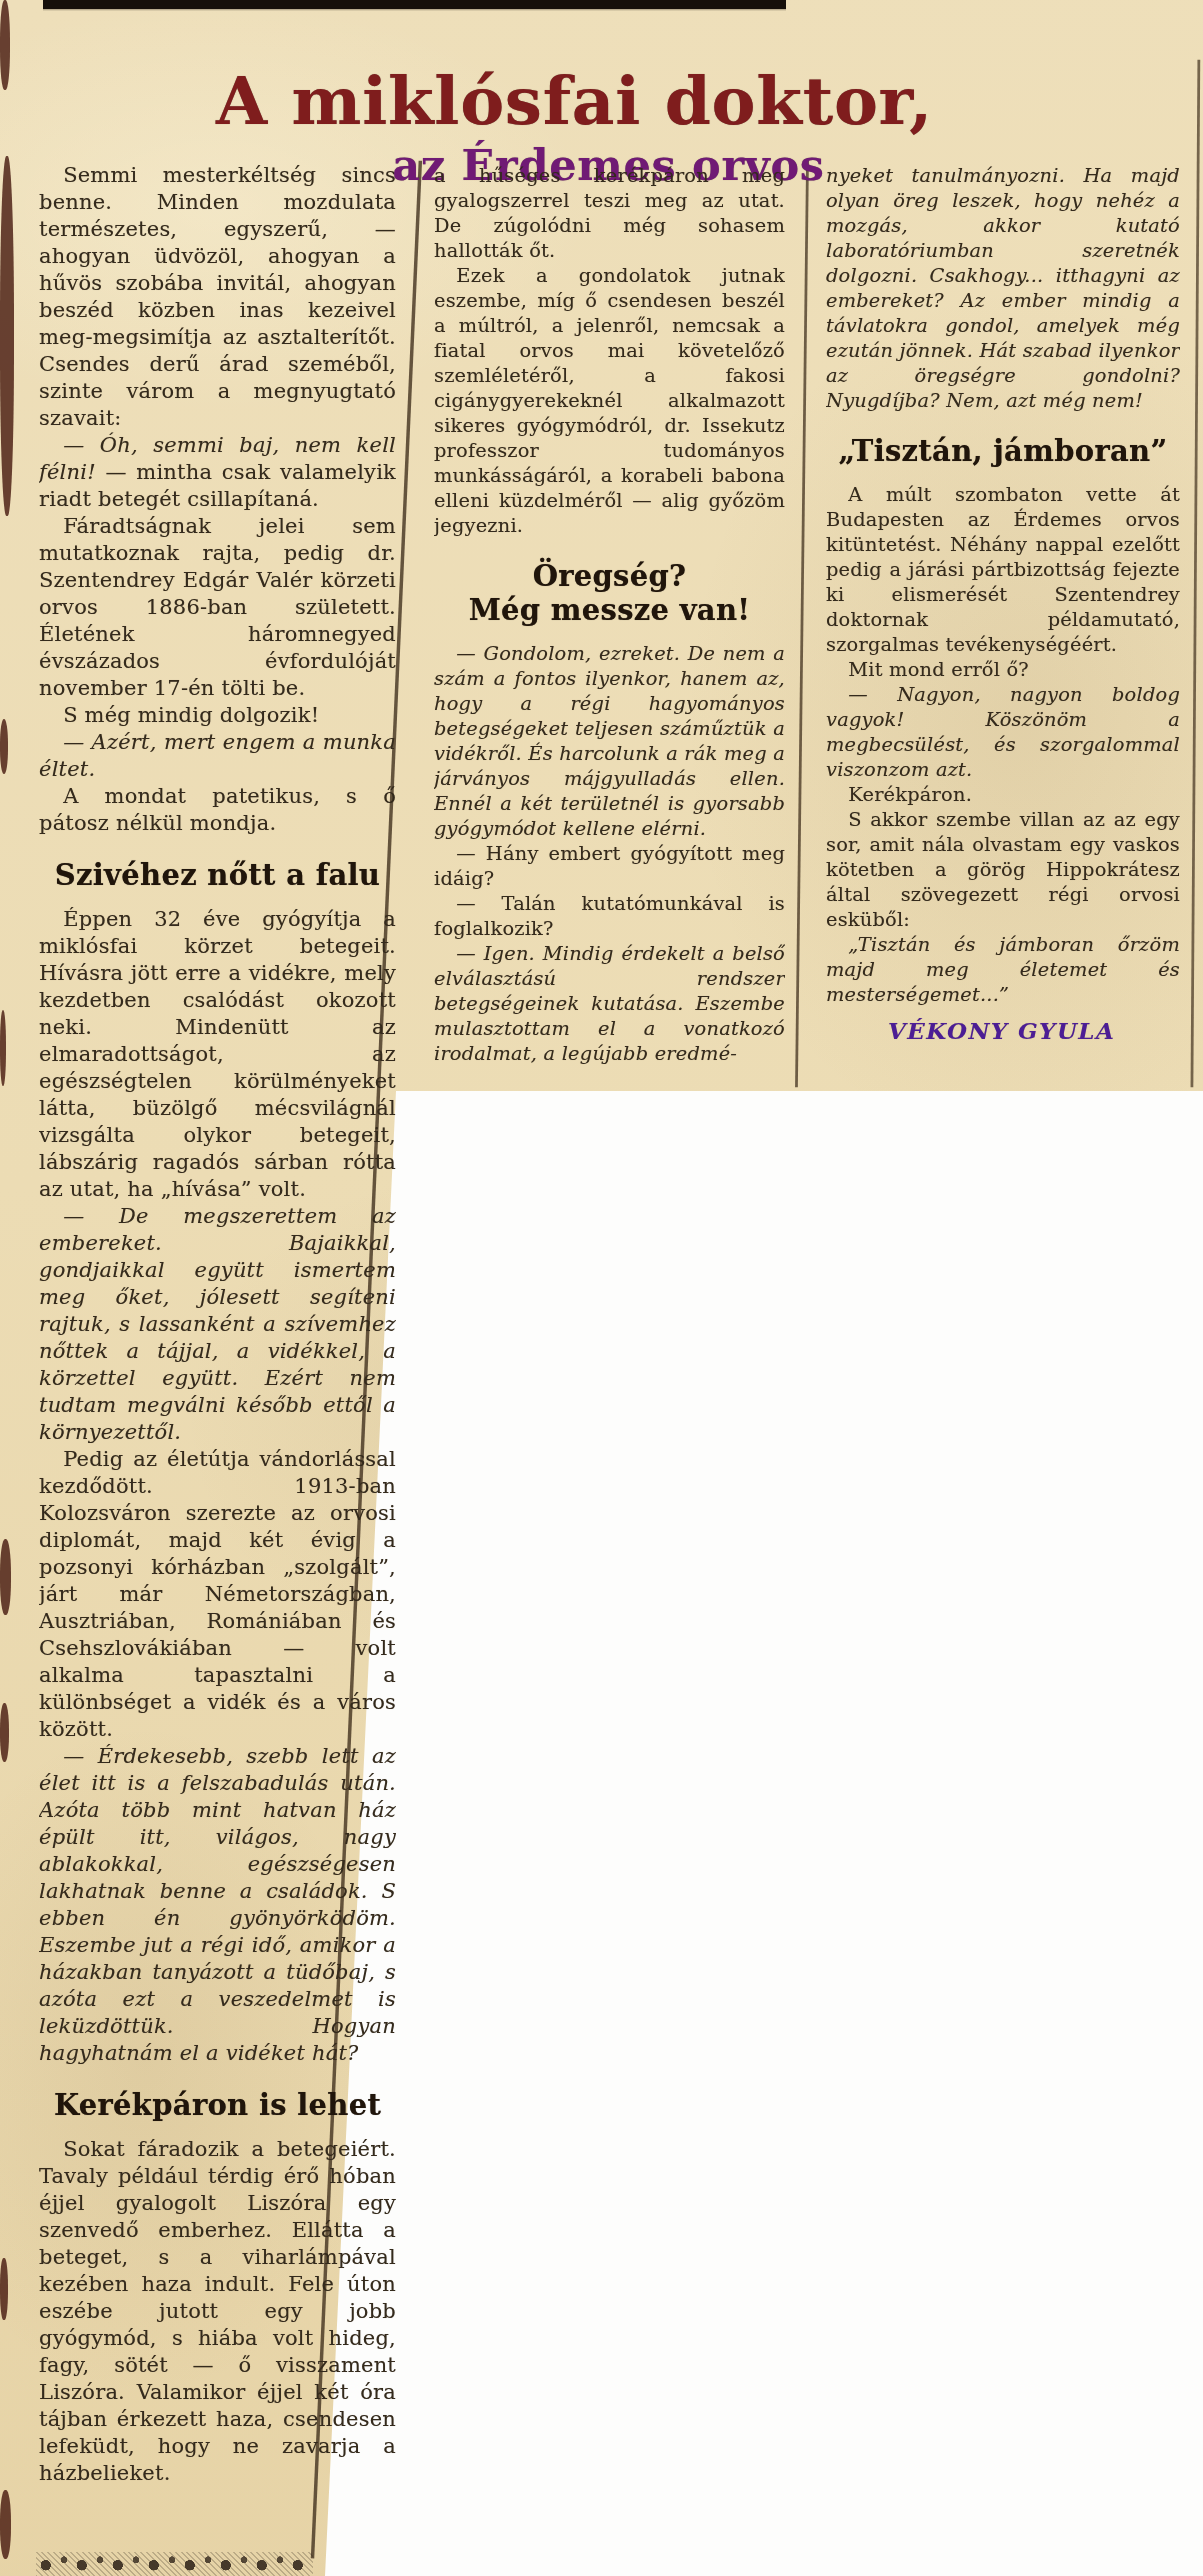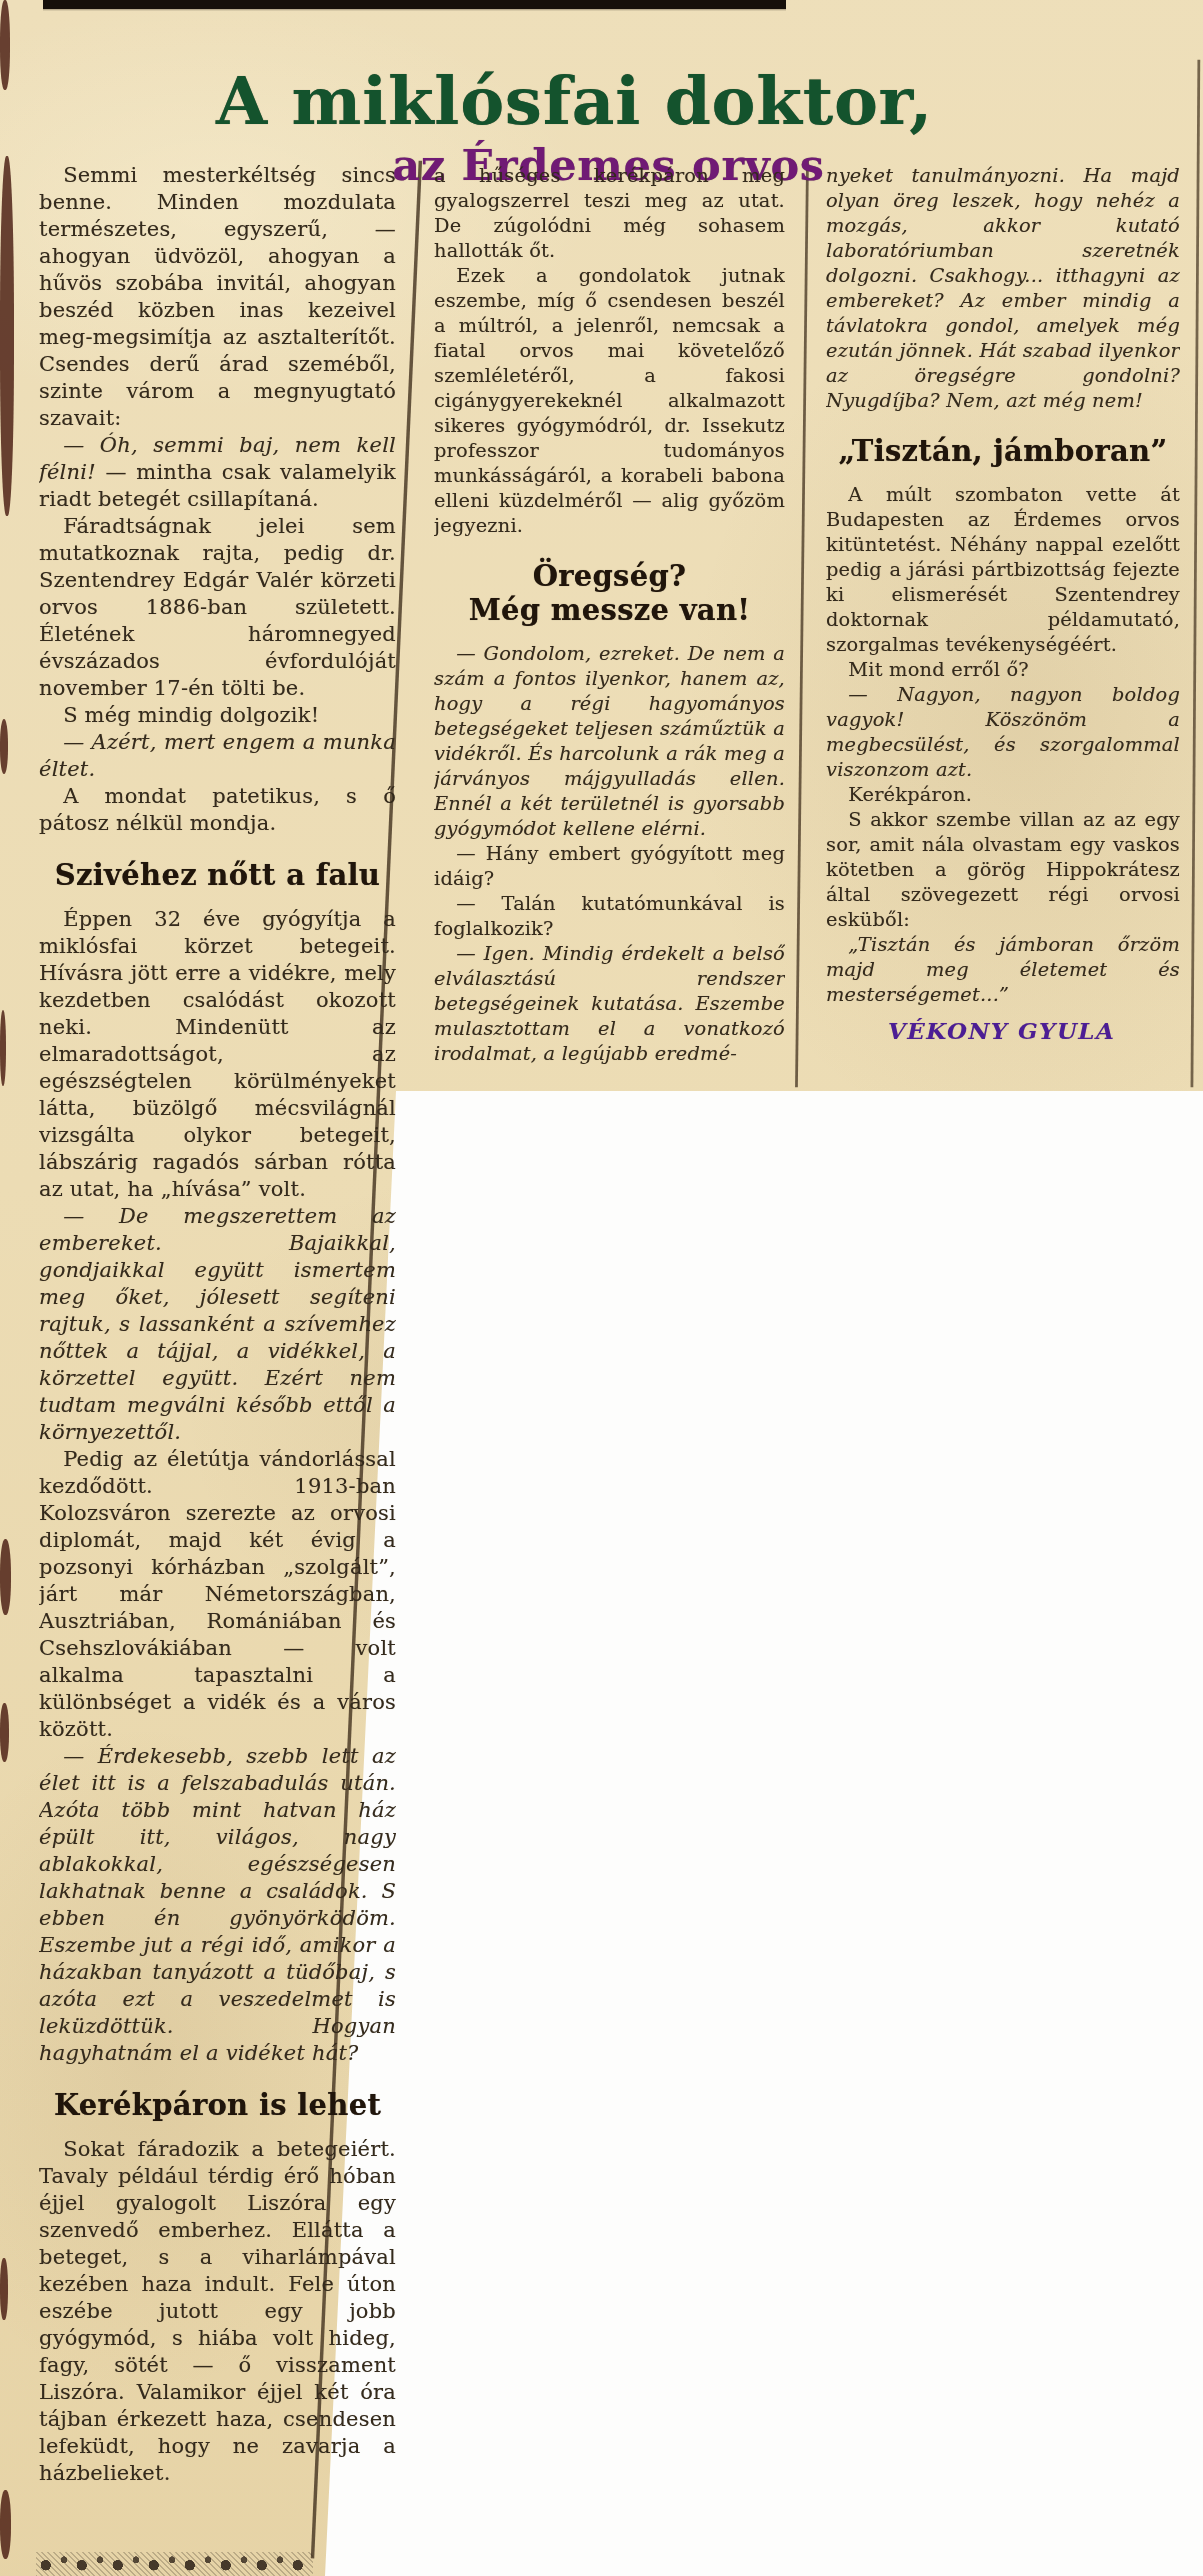--- a/index.html
+++ b/index.html
@@ -21,21 +21,21 @@
       linear-gradient(177deg,#eedfba 0%,#ecdcb4 45%,#e6d3a6 100%);
     clip-path:polygon(0 0,1203px 0,1203px 1091px,396px 1091px,325px 2576px,0 2576px);
   }
   .top-bar{
     position:absolute;left:43px;top:0;width:743px;height:9px;background:var(--top-bar);
     box-shadow:0 1.4px 0 rgba(22,16,11,.25);
   }
   .rules-svg{position:absolute;inset:0;pointer-events:none;}
   .title{
     position:absolute;top:18px;left:187px;width:775px;text-align:center;
-    font-size:66px;font-weight:bold;letter-spacing:0.7px;color:#14532d;
+    font-size:66px;font-weight:bold;letter-spacing:0.7px;color:#7f1d1d;
     text-shadow:0 0 0.7px rgba(36,27,18,.55);white-space:nowrap;
   }
   .subtitle{
     position:absolute;top:104px;left:325px;width:567px;text-align:center;
     font-size:43px;font-weight:bold;letter-spacing:0.7px;color:#701a75;
     text-shadow:0 0 0.7px rgba(36,27,18,.5);white-space:nowrap;
   }
   .col{
     position:absolute;text-align:justify;overflow:hidden;
     text-shadow:0 0 0.7px rgba(40,25,10,.30);letter-spacing:0.2px;

